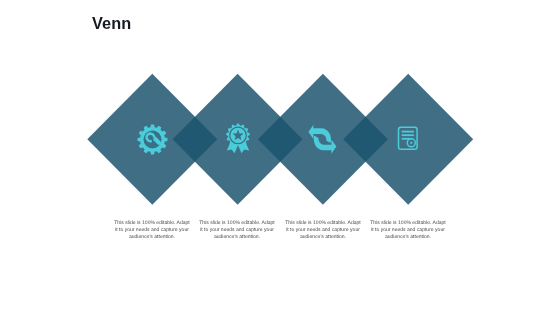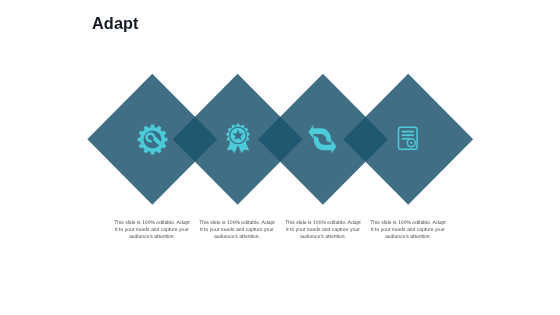--- a/index.html
+++ b/index.html
@@ -16,21 +16,21 @@
            font-size:5.05px;line-height:6.75px;color:#4a4a4c;white-space:nowrap;
            -webkit-font-smoothing:antialiased;text-rendering:geometricPrecision;
            transform:translateZ(0);will-change:transform;}
   .caption-line{white-space:nowrap;}
 </style>
 </head>
 <body>
 
 <div class="slide">
 
-  <div class="title">Adapt</div>
+  <div class="title">Venn</div>
 
   <svg class="venn" viewBox="0 0 560 315" xmlns="http://www.w3.org/2000/svg">
 
     <g>
       <polygon points="152.3,73.69999999999999 217.3,139.2 152.3,204.7 87.30000000000001,139.2" fill="#1c546e" fill-opacity="0.84"></polygon>
       <polygon points="237.6,73.69999999999999 302.6,139.2 237.6,204.7 172.6,139.2" fill="#1c546e" fill-opacity="0.84"></polygon>
       <polygon points="322.9,73.69999999999999 387.9,139.2 322.9,204.7 257.9,139.2" fill="#1c546e" fill-opacity="0.84"></polygon>
       <polygon points="408.2,73.69999999999999 473.2,139.2 408.2,204.7 343.2,139.2" fill="#1c546e" fill-opacity="0.84"></polygon>
     </g>
 

